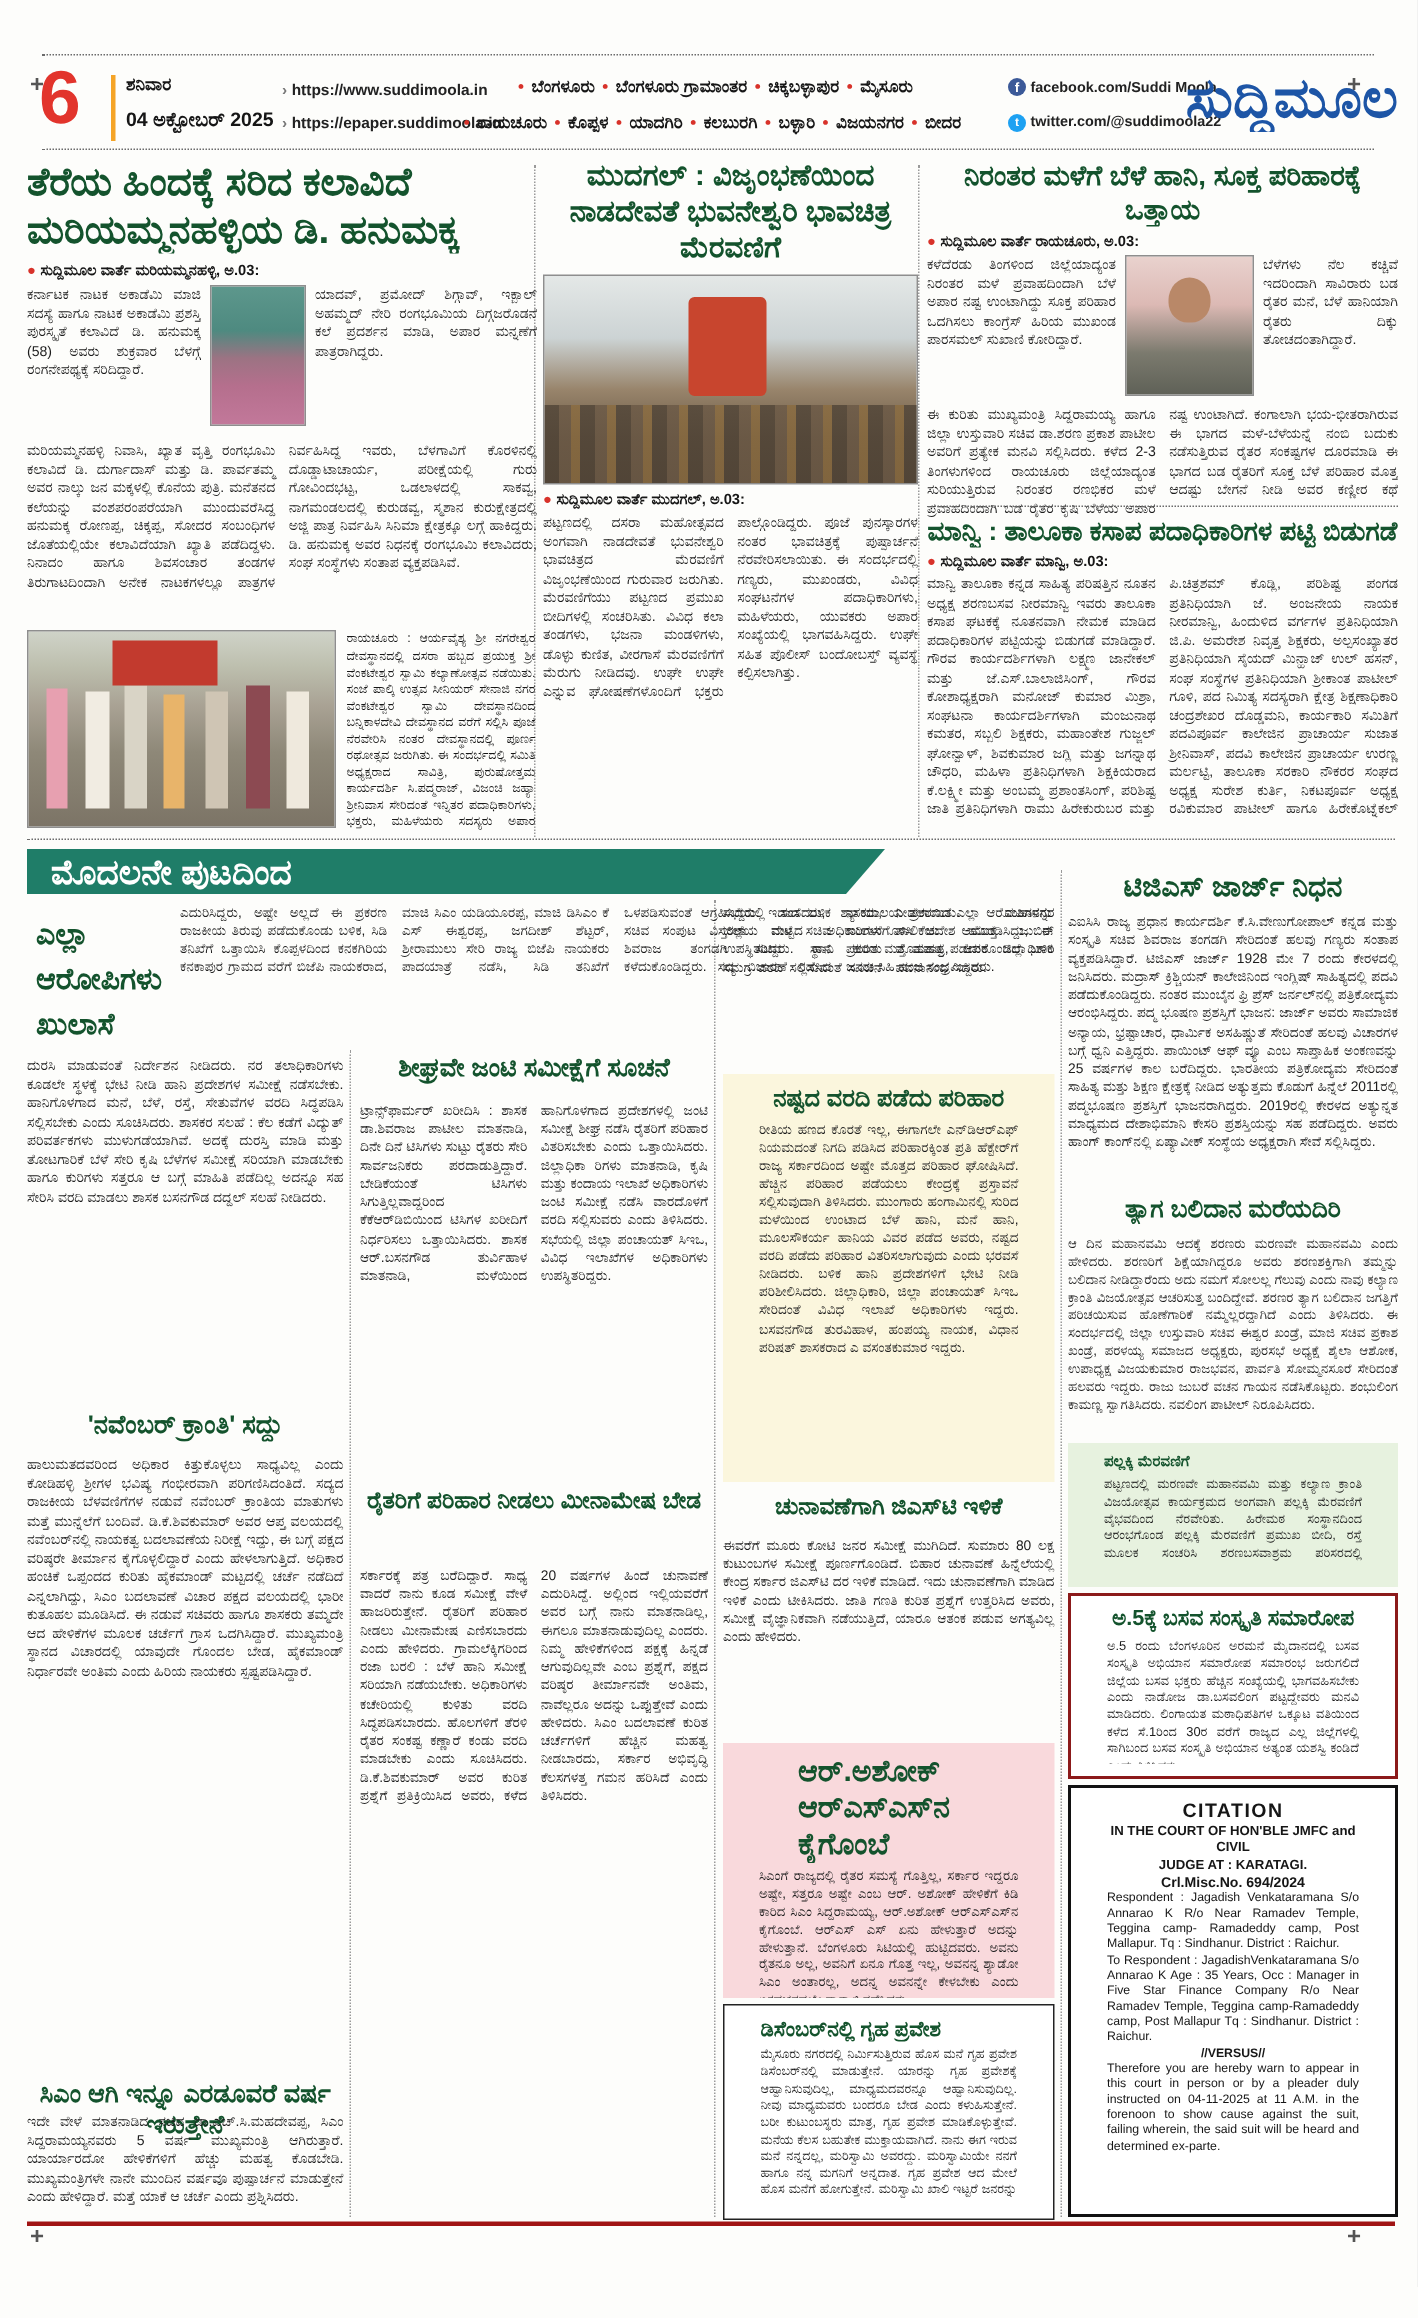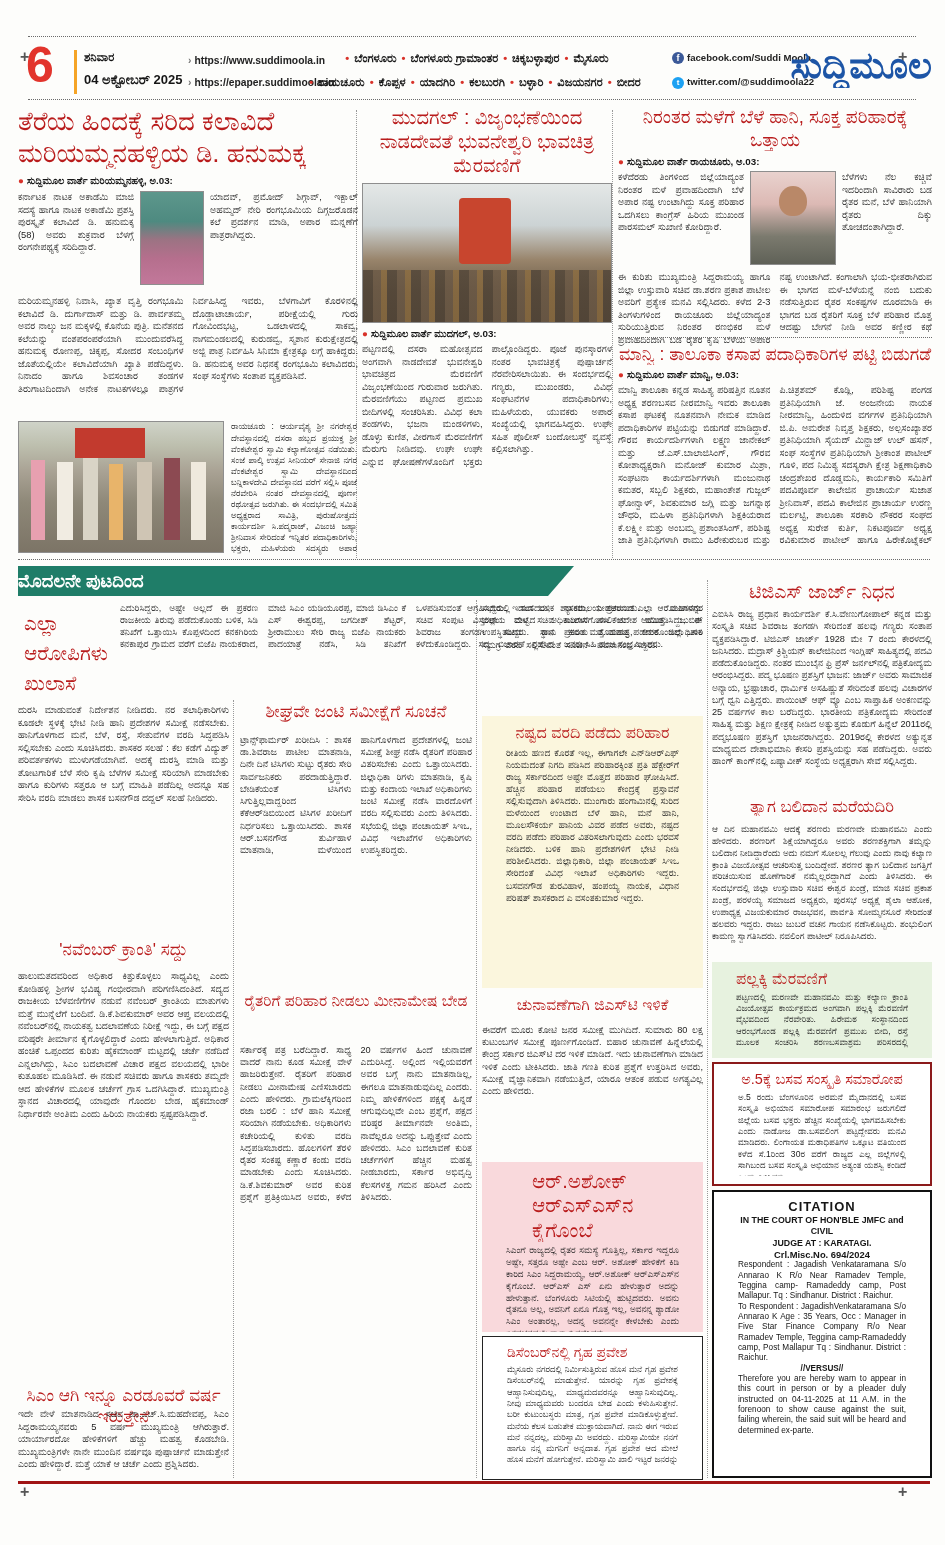--- a/index.html
+++ b/index.html
@@ -5,38 +5,38 @@
   html,body{margin:0;padding:0;background:#e9e9e9;}
   .page{position:relative;width:945px;height:1545px;background:#fdfdfb;margin:0 auto;
         font-family:"Liberation Sans","DejaVu Sans",sans-serif;color:#161616;overflow:hidden;}
   .abs{position:absolute;}
   .dotted{border-top:1.5px dotted #6b6b6b;height:0;}
   .vrule{width:0;border-left:1px dotted #9a9a9a;}
   .plus{color:#555;font-size:16px;font-weight:bold;}
   .body-text{font-size:9.4px;line-height:1.33;text-align:justify;color:#1c1c1c;overflow:hidden;}
   .cols2{column-count:2;column-gap:9px;}
   .cols4{column-count:4;column-gap:10px;}
-  .headline{font-weight:normal;color:#b91c1c;line-height:1.22;overflow:hidden;}
+  .headline{font-weight:bold;color:#14532d;line-height:1.22;overflow:hidden;}
   .center{text-align:center;}
   .byline{font-size:9.8px;font-weight:bold;}
   .byline .bullet{color:#d8322a;margin-right:3px;}
   .photo{border:1px solid #8e8e8e;box-sizing:border-box;}
   .caption{font-size:8.4px;line-height:1.32;text-align:justify;overflow:hidden;}
   .boxpad{box-sizing:border-box;padding:7px 24px;overflow:hidden;}
   .fb-ic{display:inline-block;width:12px;height:12px;border-radius:50%;background:#3b5998;color:#fff;
          font-size:9px;font-weight:bold;text-align:center;line-height:12px;margin-right:3px;}
   .tw-ic{display:inline-block;width:12px;height:12px;border-radius:50%;background:#1da1f2;color:#fff;
          font-size:8px;font-weight:bold;text-align:center;line-height:12px;margin-right:3px;}
   .soc{font-size:9.6px;font-weight:bold;color:#222;margin-left:16px;}
   .cityrow{display:flex;gap:5px;justify-content:center;font-size:11.3px;font-weight:bold;white-space:nowrap;}
   .cityrow .dot{color:#d8322a;}
   .urlrow{font-size:10.3px;font-weight:bold;color:#222;white-space:nowrap;}
   .urlrow .chev{color:#777;margin-right:3px;}
-  .band{background:#1f7d68;color:#fff;font-weight:bold;font-size:18px;line-height:30px;
-        clip-path:polygon(0 0,100% 0,calc(100% - 26px) 100%,0 100%);}
+  .band{background:#1f7d68;color:#fff;font-weight:bold;font-size:23px;line-height:30px;
+        padding-left:16px;clip-path:polygon(0 0,100% 0,calc(100% - 26px) 100%,0 100%);}
   .cit{font-size:8.2px;line-height:1.26;text-align:justify;overflow:hidden;}
   .cit .t{font-size:13px;font-weight:bold;text-align:center;letter-spacing:1px;}
   .cit .c{font-size:8.8px;font-weight:bold;text-align:center;}
   .cit .n{font-size:9.4px;font-weight:bold;text-align:center;}
   .cit .v{font-weight:bold;text-align:center;}
 </style>
 </head>
 <body>
 
 <div class="page">
@@ -180,21 +180,21 @@
     <div class="body-text" style="margin-top:3px;font-size:8.9px;height:128px;">ಸಿಎಂಗೆ ರಾಜ್ಯದಲ್ಲಿ ರೈತರ ಸಮಸ್ಯೆ ಗೊತ್ತಿಲ್ಲ, ಸರ್ಕಾರ ಇದ್ದರೂ ಅಷ್ಟೇ, ಸತ್ತರೂ ಅಷ್ಟೇ ಎಂಬ ಆರ್. ಅಶೋಕ್ ಹೇಳಿಕೆಗೆ ಕಿಡಿ ಕಾರಿದ ಸಿಎಂ ಸಿದ್ದರಾಮಯ್ಯ, ಆರ್.ಅಶೋಕ್ ಆರ್‌ಎಸ್‌ಎಸ್‌ನ ಕೈಗೊಂಬೆ. ಆರ್‌ಎಸ್ ಎಸ್ ಏನು ಹೇಳುತ್ತಾರೆ ಅದನ್ನು ಹೇಳುತ್ತಾನೆ. ಬೆಂಗಳೂರು ಸಿಟಿಯಲ್ಲಿ ಹುಟ್ಟಿದವರು. ಅವನು ರೈತನೂ ಅಲ್ಲ, ಅವನಿಗೆ ಏನೂ ಗೊತ್ತ ಇಲ್ಲ, ಅವನನ್ನ ಶ್ಯಾಡೋ ಸಿಎಂ ಅಂತಾರಲ್ಲ, ಅದನ್ನ ಅವನನ್ನೇ ಕೇಳಬೇಕು ಎಂದು ಏಕವಚನದಲ್ಲೇ ವಾಗ್ದಾಳಿ ನಡೆಸಿದರು.</div>
   </div>
   <div class="abs boxpad" style="left:482px;top:1336px;width:221px;height:144px;border:1.5px solid #222;background:#fff;">
     <div class="headline" style="font-size:14px;">ಡಿಸೆಂಬರ್‌ನಲ್ಲಿ ಗೃಹ ಪ್ರವೇಶ</div>
     <div class="body-text" style="margin-top:3px;font-size:8.5px;height:104px;">ಮೈಸೂರು ನಗರದಲ್ಲಿ ನಿರ್ಮಿಸುತ್ತಿರುವ ಹೊಸ ಮನೆ ಗೃಹ ಪ್ರವೇಶ ಡಿಸೆಂಬರ್‌ನಲ್ಲಿ ಮಾಡುತ್ತೇನೆ. ಯಾರನ್ನು ಗೃಹ ಪ್ರವೇಶಕ್ಕೆ ಆಹ್ವಾನಿಸುವುದಿಲ್ಲ, ಮಾಧ್ಯಮದವರನ್ನೂ ಆಹ್ವಾನಿಸುವುದಿಲ್ಲ. ನೀವು ಮಾಧ್ಯಮವರು ಬಂದರೂ ಬೇಡ ಎಂದು ಕಳುಹಿಸುತ್ತೇನೆ. ಬರೀ ಕುಟುಂಬಸ್ಥರು ಮಾತ್ರ, ಗೃಹ ಪ್ರವೇಶ ಮಾಡಿಕೊಳ್ಳುತ್ತೇವೆ. ಮನೆಯ ಕೆಲಸ ಬಹುತೇಕ ಮುಕ್ತಾಯವಾಗಿದೆ. ನಾನು ಈಗ ಇರುವ ಮನೆ ನನ್ನದಲ್ಲ, ಮರಿಸ್ವಾಮಿ ಅವರದ್ದು. ಮರಿಸ್ವಾಮಿಯೇ ನನಗೆ ಹಾಗೂ ನನ್ನ ಮಗನಿಗೆ ಅನ್ನದಾತ. ಗೃಹ ಪ್ರವೇಶ ಆದ ಮೇಲೆ ಹೊಸ ಮನೆಗೆ ಹೋಗುತ್ತೇನೆ. ಮರಿಸ್ವಾಮಿ ಖಾಲಿ ಇಟ್ಟರೆ ಜನರನ್ನು ಭೇಟಿ ಮಾಡಲು, ಈ ಮನೆ ಬಳಸಿಕೊಳ್ಳುತ್ತೇವೆ ಎಂದು ಹೇಳಿದರು.</div>
   </div>
 
   <div class="abs headline center" style="left:712px;top:796px;width:220px;font-size:16.5px;">ತ್ಯಾಗ ಬಲಿದಾನ ಮರೆಯದಿರಿ</div>
   <div class="abs body-text" style="left:712px;top:824px;width:220px;height:134px;font-size:8.9px;">ಆ ದಿನ ಮಹಾನವಮಿ ಆದಕ್ಕೆ ಶರಣರು ಮರಣವೇ ಮಹಾನವಮಿ ಎಂದು ಹೇಳಿದರು. ಶರಣರಿಗೆ ಶಿಕ್ಷೆಯಾಗಿದ್ದರೂ ಅವರು ಶರಣಶಕ್ತಿಗಾಗಿ ತಮ್ಮನ್ನು ಬಲಿದಾನ ನೀಡಿದ್ದಾರೆಂದು ಅದು ನಮಗೆ ಸೋಲಲ್ಲ ಗೆಲುವು ಎಂದು ನಾವು ಕಲ್ಯಾಣ ಕ್ರಾಂತಿ ವಿಜಯೋತ್ಸವ ಆಚರಿಸುತ್ತ ಬಂದಿದ್ದೇವೆ. ಶರಣರ ತ್ಯಾಗ ಬಲಿದಾನ ಜಗತ್ತಿಗೆ ಪರಿಚಯಿಸುವ ಹೊಣೆಗಾರಿಕೆ ನಮ್ಮೆಲ್ಲರದ್ದಾಗಿದೆ ಎಂದು ತಿಳಿಸಿದರು. ಈ ಸಂದರ್ಭದಲ್ಲಿ ಜಿಲ್ಲಾ ಉಸ್ತುವಾರಿ ಸಚಿವ ಈಶ್ವರ ಖಂಡ್ರೆ, ಮಾಜಿ ಸಚಿವ ಪ್ರಕಾಶ ಖಂಡ್ರೆ, ಪರಳಯ್ಯ ಸಮಾಜದ ಅಧ್ಯಕ್ಷರು, ಪುರಸಭೆ ಅಧ್ಯಕ್ಷೆ ಶೈಲಾ ಆಶೋಕ, ಉಪಾಧ್ಯಕ್ಷ ವಿಜಯಕುಮಾರ ರಾಜಭವನ, ಪಾರ್ವತಿ ಸೋಮ್ಮನಸೂರೆ ಸೇರಿದಂತೆ ಹಲವರು ಇದ್ದರು. ರಾಜು ಜುಬರೆ ವಚನ ಗಾಯನ ನಡೆಸಿಕೊಟ್ಟರು. ಶಂಭುಲಿಂಗ ಕಾಮಣ್ಣ ಸ್ವಾಗತಿಸಿದರು. ನವಲಿಂಗ ಪಾಟೀಲ್ ನಿರೂಪಿಸಿದರು.</div>
   <div class="abs boxpad" style="left:712px;top:962px;width:220px;height:96px;background:#e7f2df;">
-    <div class="headline" style="font-size:16px;">ಪಲ್ಲಕ್ಕಿ ಮೆರವಣಿಗೆ</div>
+    <div class="headline" style="font-size:10px;">ಪಲ್ಲಕ್ಕಿ ಮೆರವಣಿಗೆ</div>
     <div class="body-text" style="margin-top:3px;font-size:8.6px;height:58px;">ಪಟ್ಟಣದಲ್ಲಿ ಮರಣವೇ ಮಹಾನವಮಿ ಮತ್ತು ಕಲ್ಯಾಣ ಕ್ರಾಂತಿ ವಿಜಯೋತ್ಸವ ಕಾರ್ಯಕ್ರಮದ ಅಂಗವಾಗಿ ಪಲ್ಲಕ್ಕಿ ಮೆರವಣಿಗೆ ವೈಭವದಿಂದ ನೆರವೇರಿತು. ಹಿರೇಮಠ ಸಂಸ್ಥಾನದಿಂದ ಆರಂಭಗೊಂಡ ಪಲ್ಲಕ್ಕಿ ಮೆರವಣಿಗೆ ಪ್ರಮುಖ ಬೀದಿ, ರಸ್ತೆ ಮೂಲಕ ಸಂಚರಿಸಿ ಶರಣಬಸವಾಶ್ರಮ ಪರಿಸರದಲ್ಲಿ ಸಮಾವೇಶಗೊಂಡಿತು.</div>
   </div>
   <div class="abs boxpad" style="left:712px;top:1062px;width:220px;height:124px;border:2px solid #8b1a1a;background:#fff;">
     <div class="headline center" style="font-size:14.5px;">ಅ.5ಕ್ಕೆ ಬಸವ ಸಂಸ್ಕೃತಿ ಸಮಾರೋಪ</div>
     <div class="body-text" style="margin-top:3px;font-size:8.6px;height:84px;">ಅ.5 ರಂದು ಬೆಂಗಳೂರಿನ ಅರಮನೆ ಮೈದಾನದಲ್ಲಿ ಬಸವ ಸಂಸ್ಕೃತಿ ಅಭಿಯಾನ ಸಮಾರೋಪ ಸಮಾರಂಭ ಜರುಗಲಿದೆ ಜಿಲ್ಲೆಯ ಬಸವ ಭಕ್ತರು ಹೆಚ್ಚಿನ ಸಂಖ್ಯೆಯಲ್ಲಿ ಭಾಗವಹಿಸಬೇಕು ಎಂದು ನಾಡೋಜ ಡಾ.ಬಸವಲಿಂಗ ಪಟ್ಟದ್ದೇವರು ಮನವಿ ಮಾಡಿದರು. ಲಿಂಗಾಯತ ಮಠಾಧಿಪತಿಗಳ ಒಕ್ಕೂಟ ವತಿಯಿಂದ ಕಳೆದ ಸೆ.1ರಿಂದ 30ರ ವರೆಗೆ ರಾಜ್ಯದ ಎಲ್ಲ ಜಿಲ್ಲೆಗಳಲ್ಲಿ ಸಾಗಿಬಂದ ಬಸವ ಸಂಸ್ಕೃತಿ ಅಭಿಯಾನ ಅತ್ಯಂತ ಯಶಸ್ವಿ ಕಂಡಿದೆ ಎಂದು ತಿಳಿಸಿದರು.</div>
   </div>
 
   <div class="abs boxpad cit" style="left:712px;top:1190px;width:220px;height:288px;border:2px solid #111;background:#fff;">
     <div class="t">CITATION</div>
     <div class="c">IN THE COURT OF HON'BLE JMFC and CIVIL</div>

